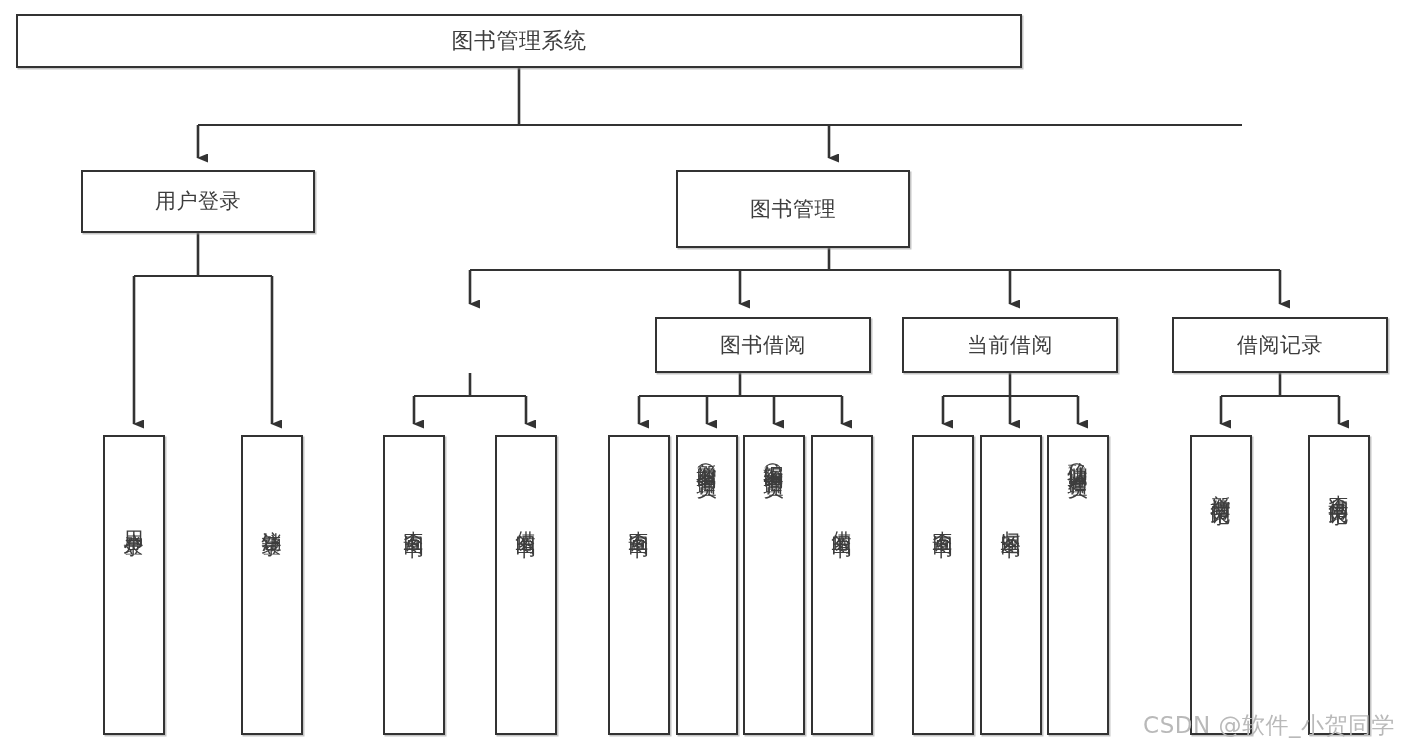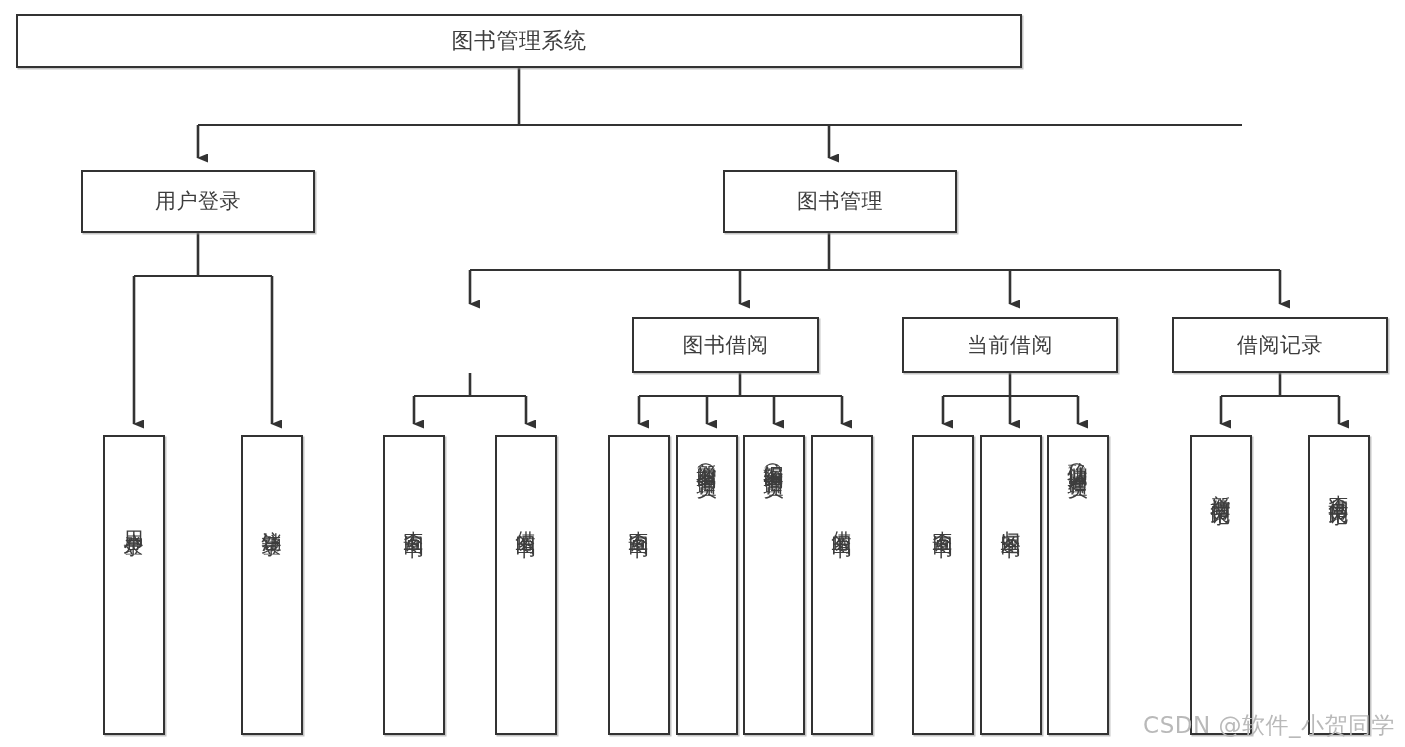--- a/index.html
+++ b/index.html
@@ -133,25 +133,25 @@
     </g>
   </svg>
 
   <div class="node horiz root" style="left:16px; top:14px; width:1006px; height:54px;">
     <span class="lbl">图书管理系统</span>
   </div>
 
   <div class="node horiz" style="left:81px; top:170px; width:234px; height:63px;">
     <span class="lbl">用户登录</span>
   </div>
-  <div class="node horiz" style="left:723px; top:170px; width:234px; height:63px;">
+  <div class="node horiz" style="left:676px; top:170px; width:234px; height:78px;">
     <span class="lbl">图书管理</span>
   </div>
 
-  <div class="node horiz" style="left:632px; top:317px; width:187px; height:56px;">
+  <div class="node horiz" style="left:655px; top:317px; width:216px; height:56px;">
     <span class="lbl">图书借阅</span>
   </div>
   <div class="node horiz" style="left:902px; top:317px; width:216px; height:56px;">
     <span class="lbl">当前借阅</span>
   </div>
   <div class="node horiz" style="left:1172px; top:317px; width:216px; height:56px;">
     <span class="lbl">借阅记录</span>
   </div>
 
   <div class="node vert" style="left:103px; top:435px; width:62px; height:300px; padding-top:78px;">

